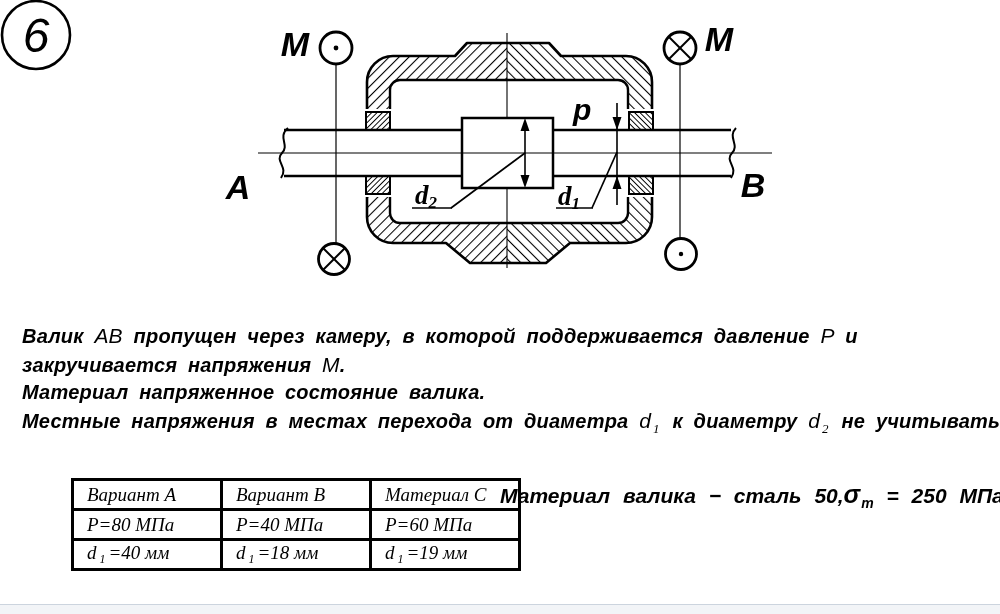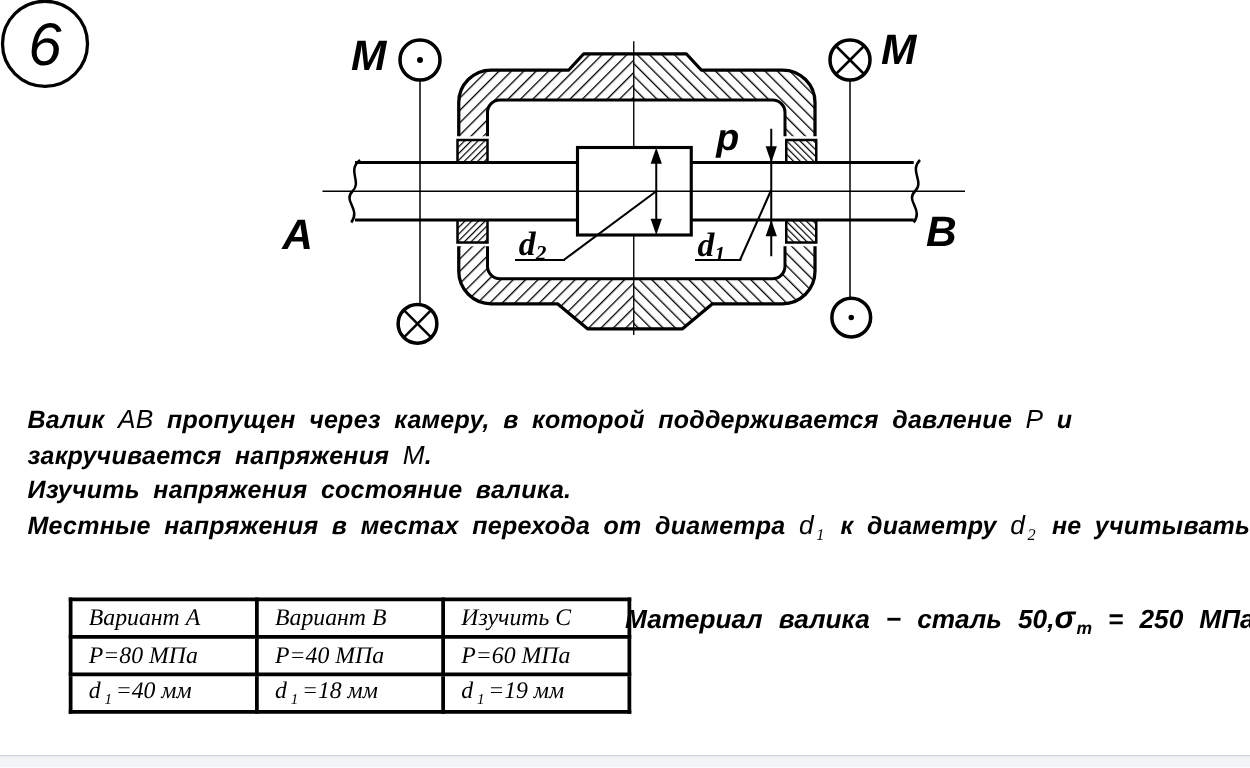--- a/index.html
+++ b/index.html
@@ -13,21 +13,21 @@
          font-style:italic;font-weight:bold;font-size:20px;line-height:27.5px;
          letter-spacing:.2px;word-spacing:5px;}
   .pline .v{font-family:Liberation Sans, sans-serif;font-weight:normal;font-size:21px;
             word-spacing:0;}
   .pline sub{font-family:"Liberation Serif",serif;font-weight:normal;font-size:13px;
              margin:0 2px;}
   .pline.serifline{font-family:"Liberation Serif",serif;font-weight:normal;font-size:21px;
                    word-spacing:1px;}
 
   
-  .vtable{position:absolute;left:55px;top:478px;border-collapse:collapse;
+  .vtable{position:absolute;left:71px;top:478px;border-collapse:collapse;
           font-family:"Liberation Serif",serif;font-style:italic;font-size:19px;}
   .vtable td{border:3px solid #000;width:133px;height:27px;padding:0 0 0 13px;
              white-space:nowrap;}
   .vtable sub{font-size:12px;margin:0 3px;}
 
   
   .material{position:absolute;left:500px;top:480px;white-space:nowrap;
             font-family:"Liberation Sans",sans-serif;font-style:italic;font-weight:bold;
             font-size:21px;word-spacing:7px;}
   .material .sigma{font-size:25px;}
@@ -151,31 +151,31 @@
     <text x="753" y="197" text-anchor="middle" font-size="34" font-style="italic" font-weight="bold" font-family="Liberation Sans, sans-serif">B</text>
     <text x="573" y="120" font-size="30" font-style="italic" font-weight="bold" font-family="Liberation Sans, sans-serif">p</text>
     <text x="415" y="204" font-size="27" font-style="italic" font-weight="bold" font-family="Liberation Serif, serif"><tspan>d</tspan><tspan font-size="17" dy="4">2</tspan></text>
     <text x="558" y="205" font-size="27" font-style="italic" font-weight="bold" font-family="Liberation Serif, serif"><tspan>d</tspan><tspan font-size="17" dy="4">1</tspan></text>
   </svg>
 
   
   <div class="problem">
     <div class="pline"><span>Валик </span><span class="v">AB</span><span> пропущен через камеру, в которой поддерживается давление </span><span class="v">P</span><span> и</span></div>
     <div class="pline"><span>закручивается напряжения </span><span class="v">M</span><span>.</span></div>
-    <div class="pline"><span>Изучить напряжения состояние валика.</span></div>
+    <div class="pline"><span>Материал напряженное состояние валика.</span></div>
     <div class="pline"><span>Местные напряжения в местах перехода от диаметра </span><span class="v">d</span><sub>1</sub><span> к диаметру </span><span class="v">d</span><sub>2</sub><span> не учитывать.</span></div>
   </div>
 
   
   <table class="vtable">
     <tbody>
       <tr>
         <td>Вариант A</td>
         <td>Вариант B</td>
-        <td>Изучить C</td>
+        <td>Материал C</td>
       </tr>
       <tr>
         <td>P=80 МПа</td>
         <td>P=40 МПа</td>
         <td>P=60 МПа</td>
       </tr>
       <tr>
         <td><span>d</span><sub>1</sub><span>=40 мм</span></td>
         <td><span>d</span><sub>1</sub><span>=18 мм</span></td>
         <td><span>d</span><sub>1</sub><span>=19 мм</span></td>

